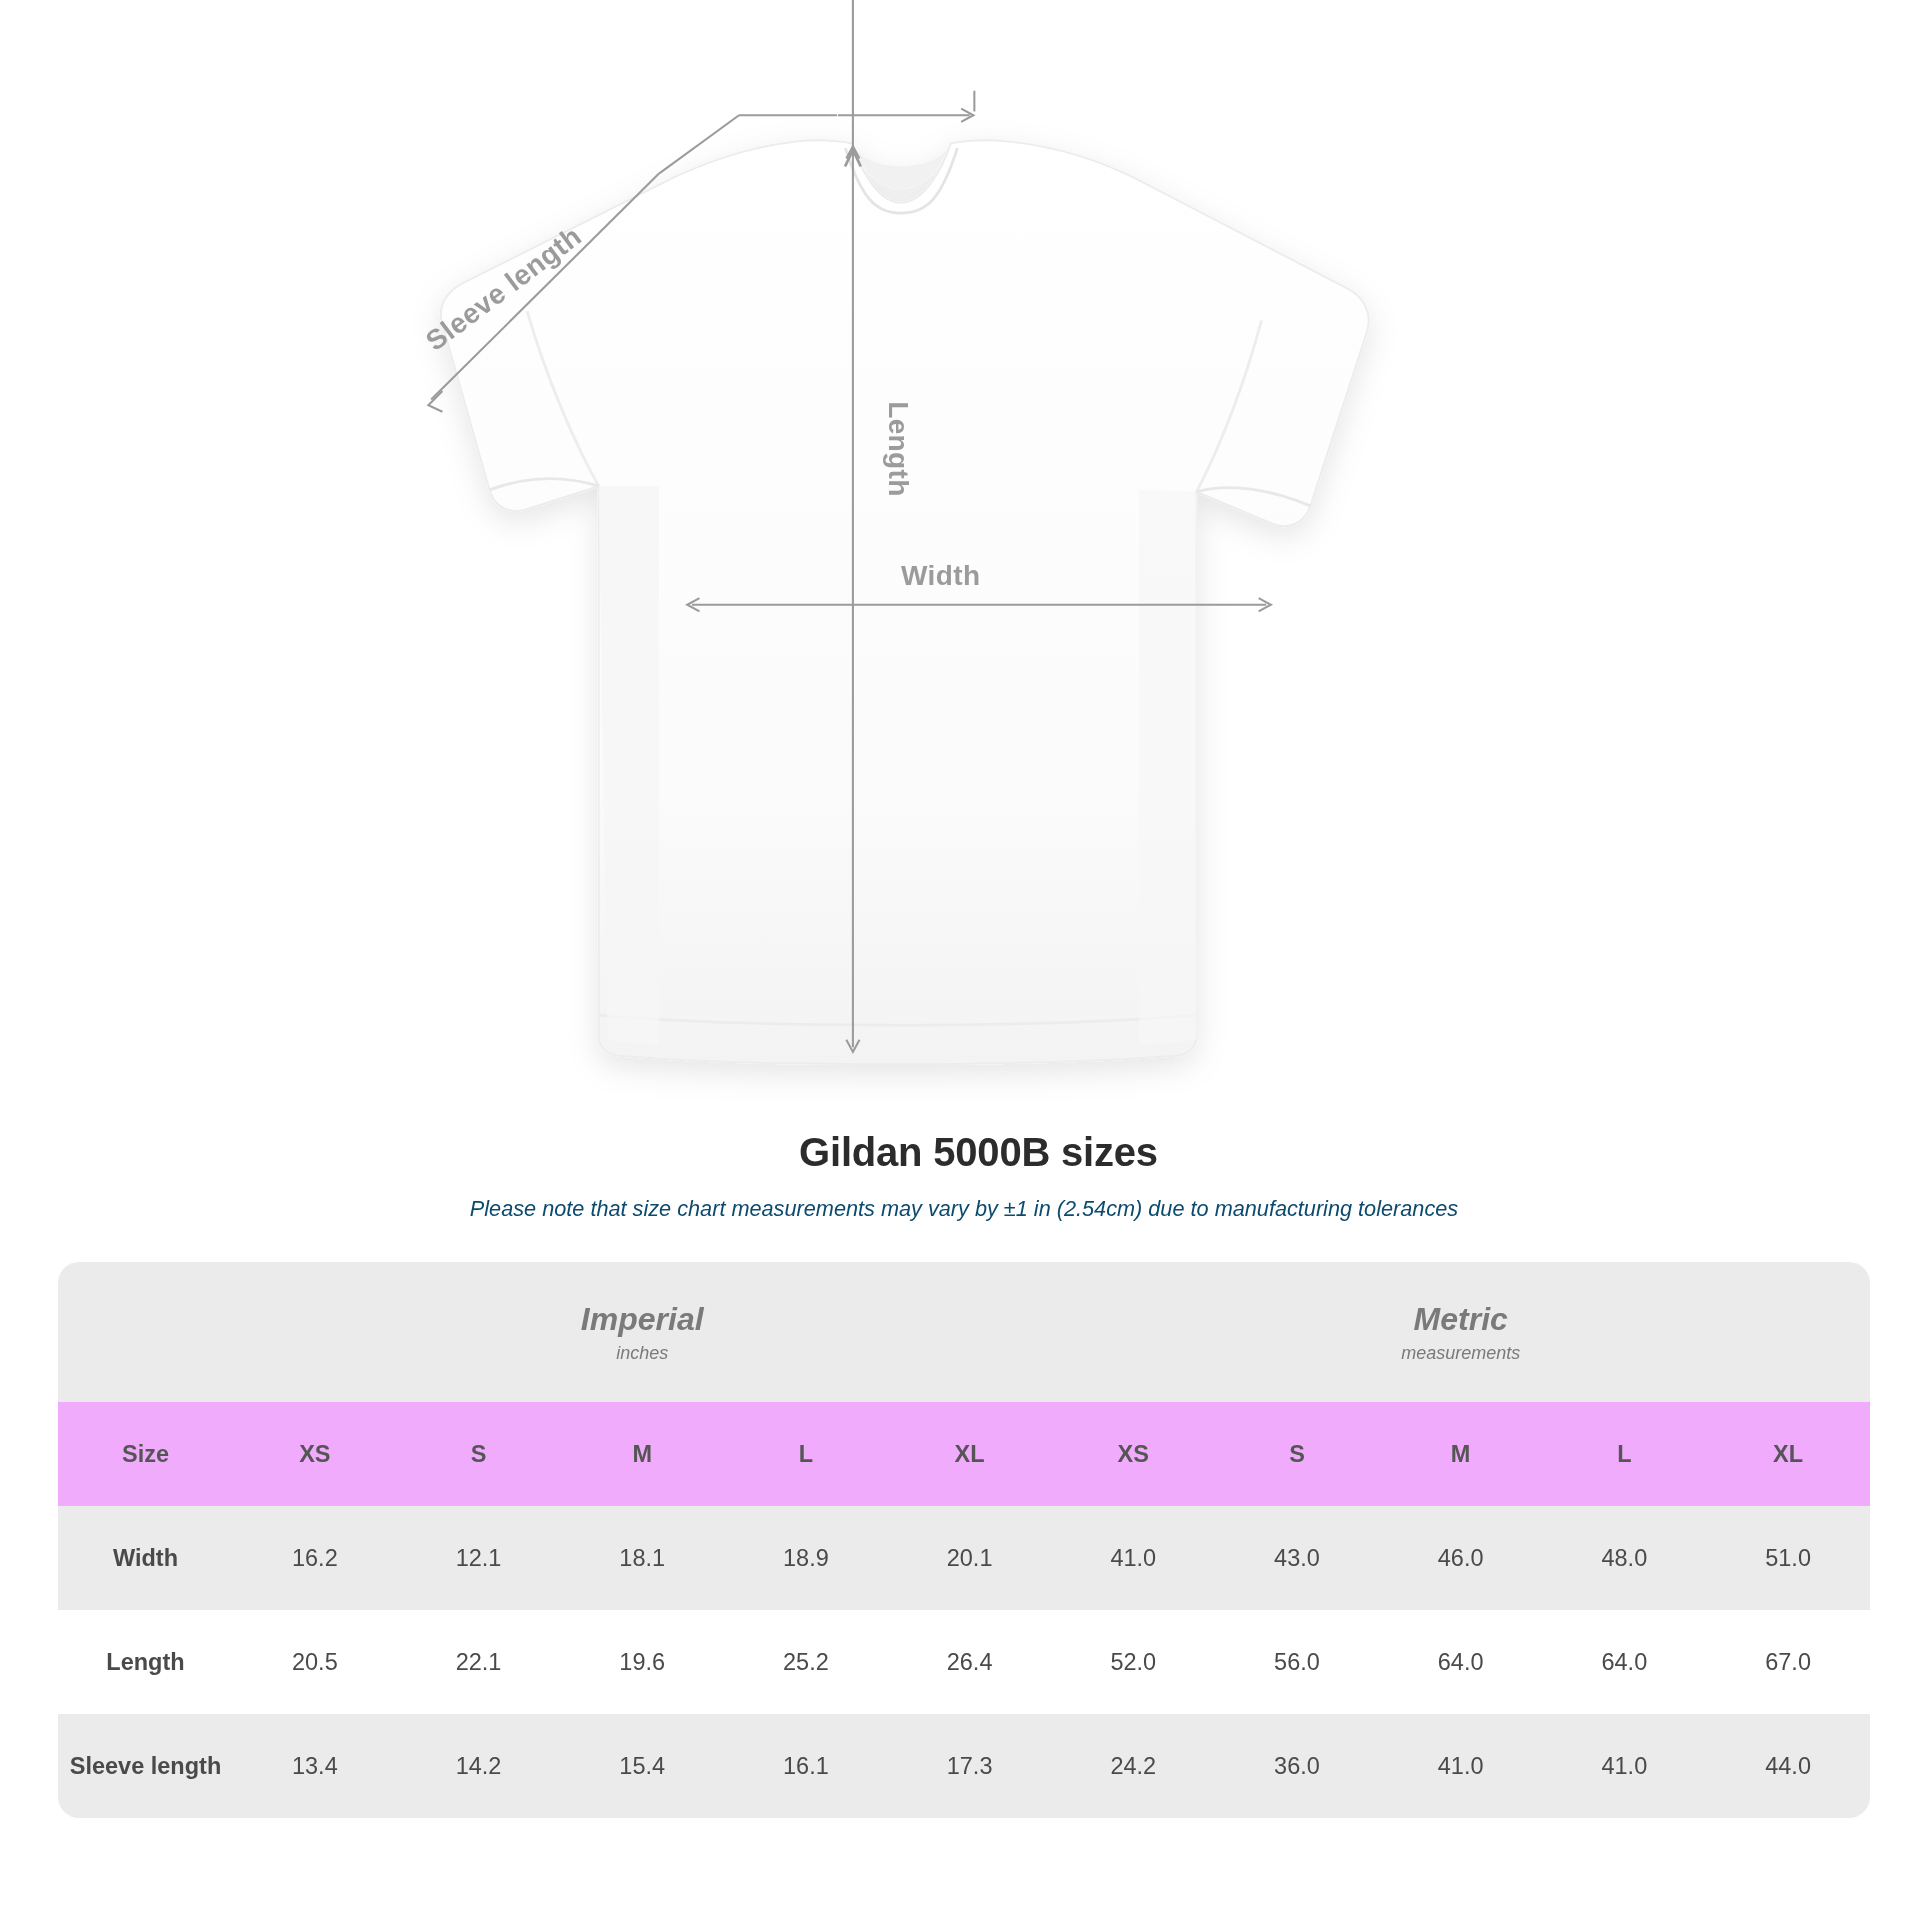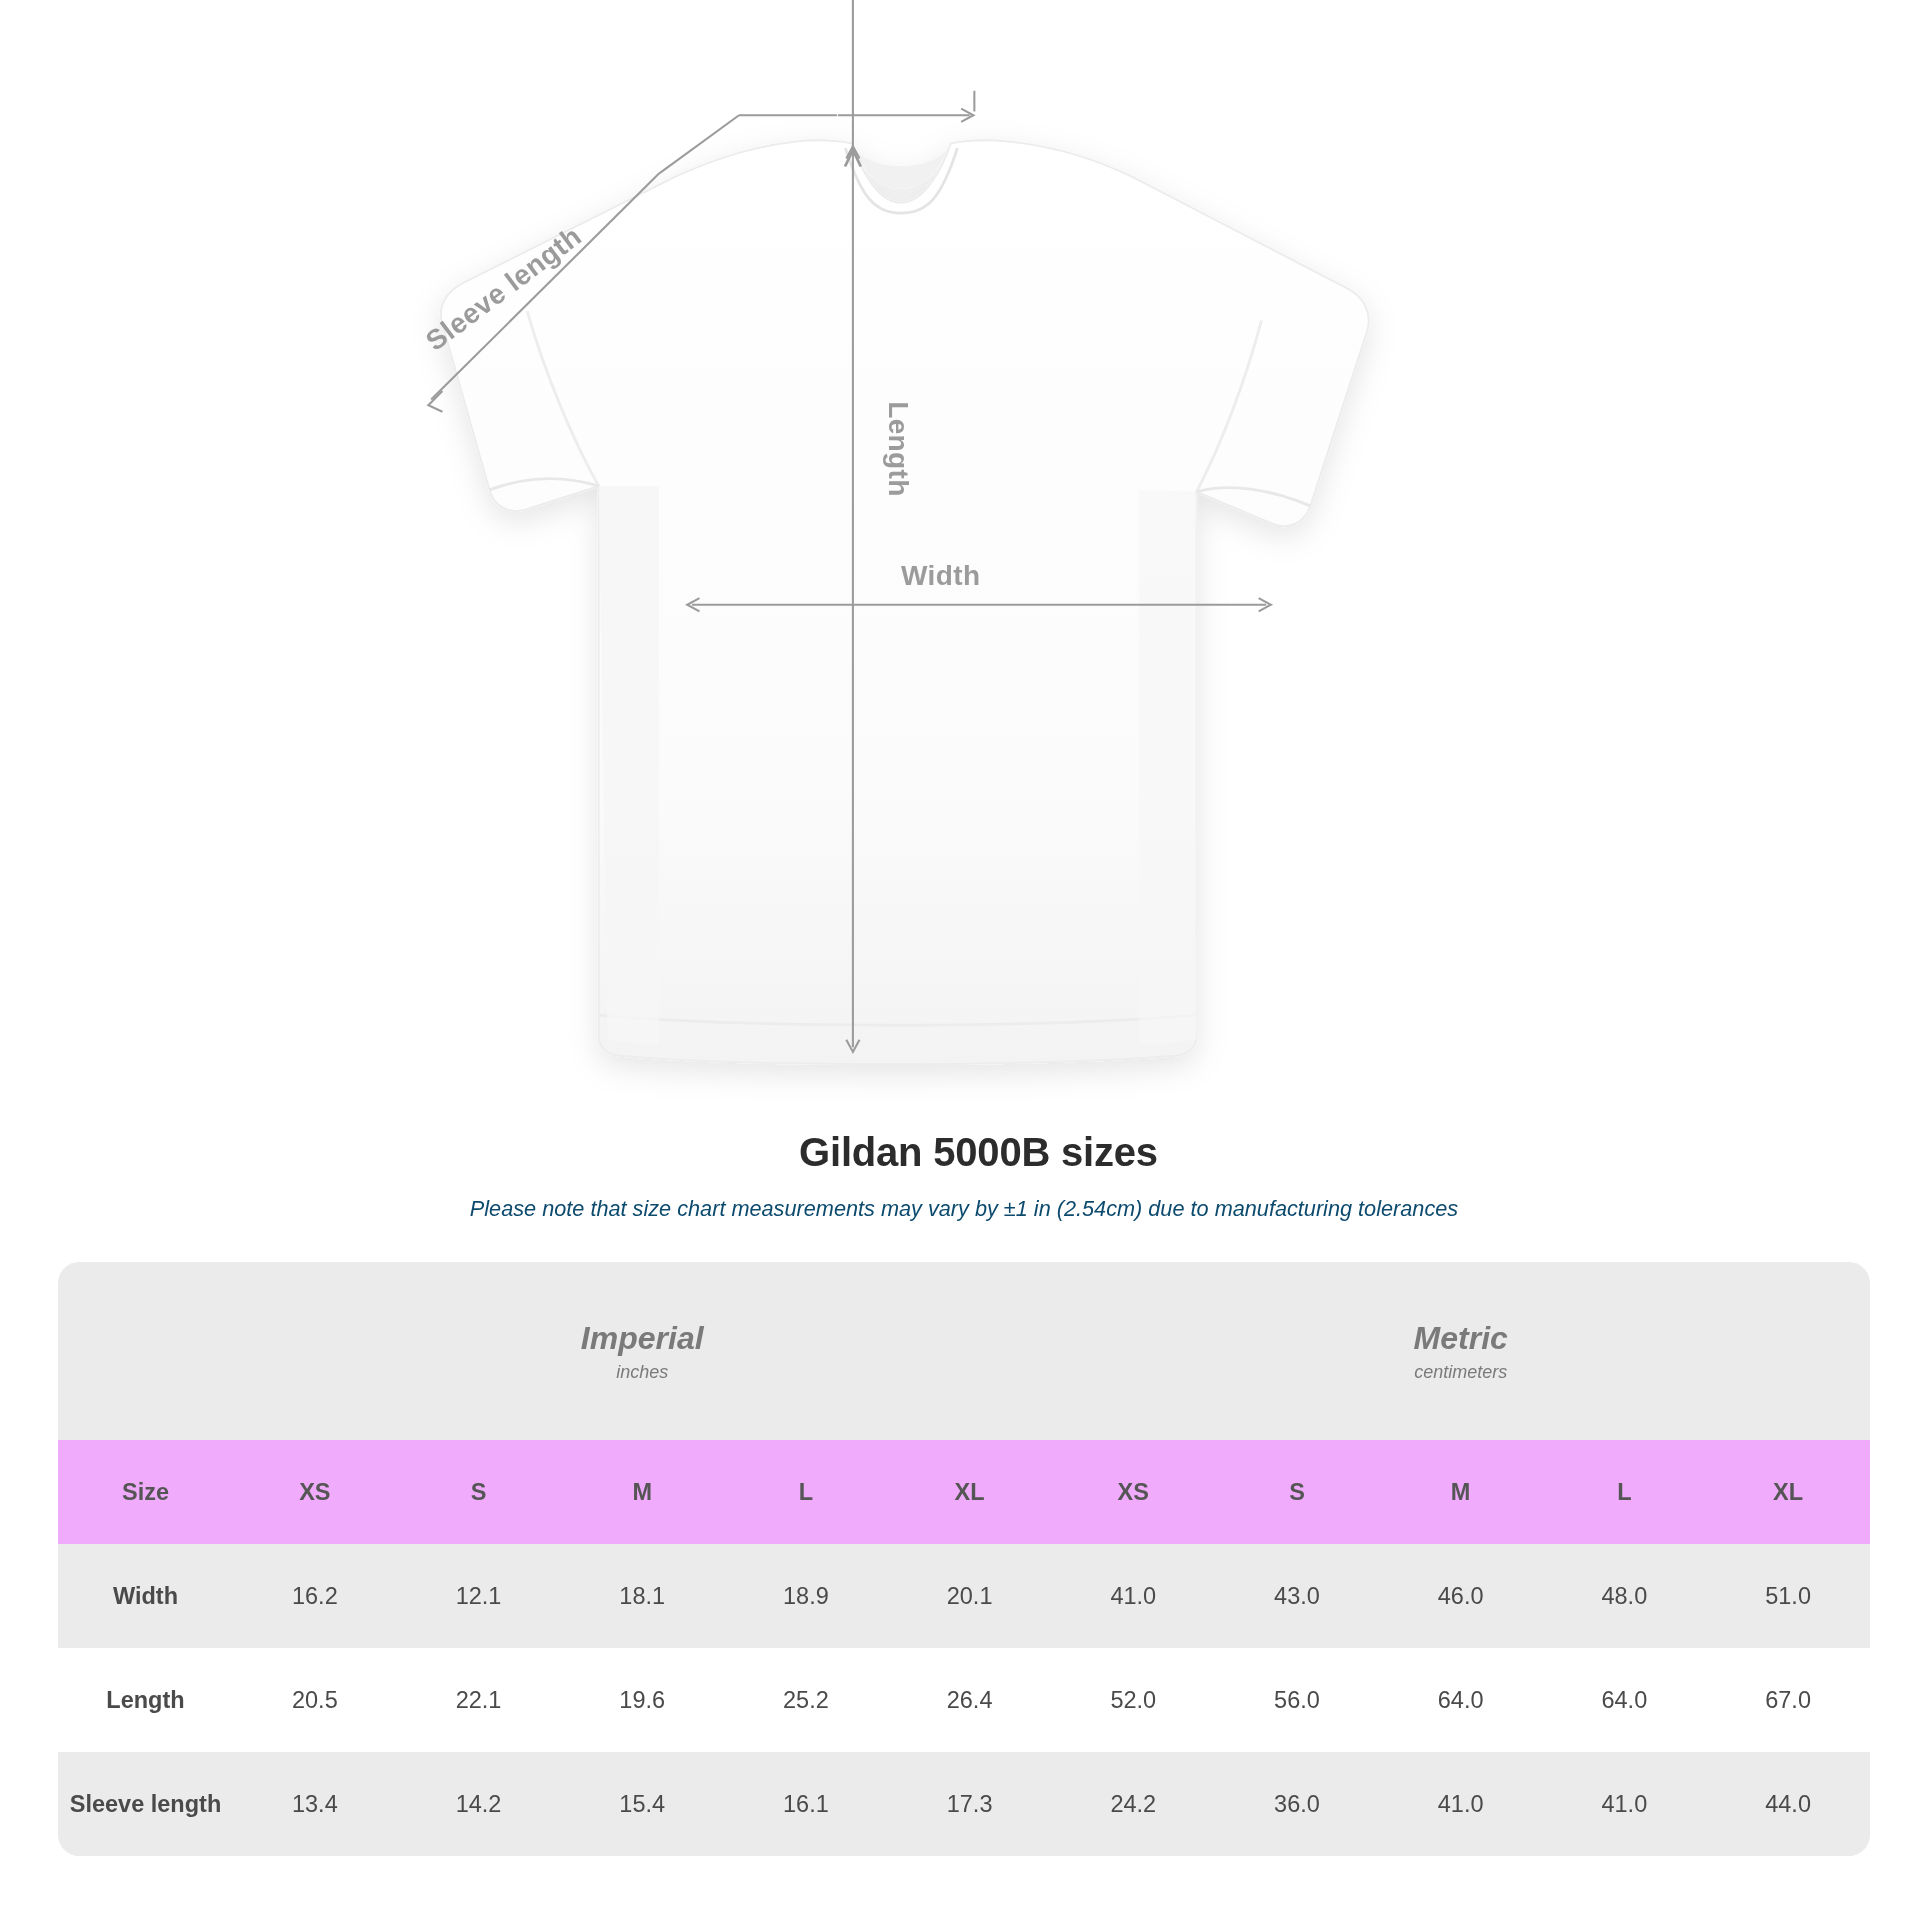--- a/index.html
+++ b/index.html
@@ -85,21 +85,21 @@
     width: 100%;
     table-layout: fixed;
   }
   table.size-table td, table.size-table th {
     text-align: center;
     vertical-align: middle;
     border: none;
   }
   .unit-row td {
     background: #ebebeb;
-    height: 178px;
+    height: 140px;
     padding: 0;
     margin-top: 26px;
   }
   .unit-name {
     font-size: 32px;
     font-style: italic;
     font-weight: bold;
     color: #7a7a7a;
     line-height: 1.15;
   }
@@ -245,21 +245,21 @@
     </colgroup>
     <tbody>
       <tr class="unit-row">
         <td></td>
         <td colspan="5">
           <div class="unit-name">Imperial</div>
           <div class="unit-sub">inches</div>
         </td>
         <td colspan="5">
           <div class="unit-name">Metric</div>
-          <div class="unit-sub">centimeters</div>
+          <div class="unit-sub">measurements</div>
         </td>
       </tr>
 
       <tr class="header-row">
         <td>Size</td>
         <td>XS</td>
         <td>S</td>
         <td>M</td>
         <td>L</td>
         <td>XL</td>

